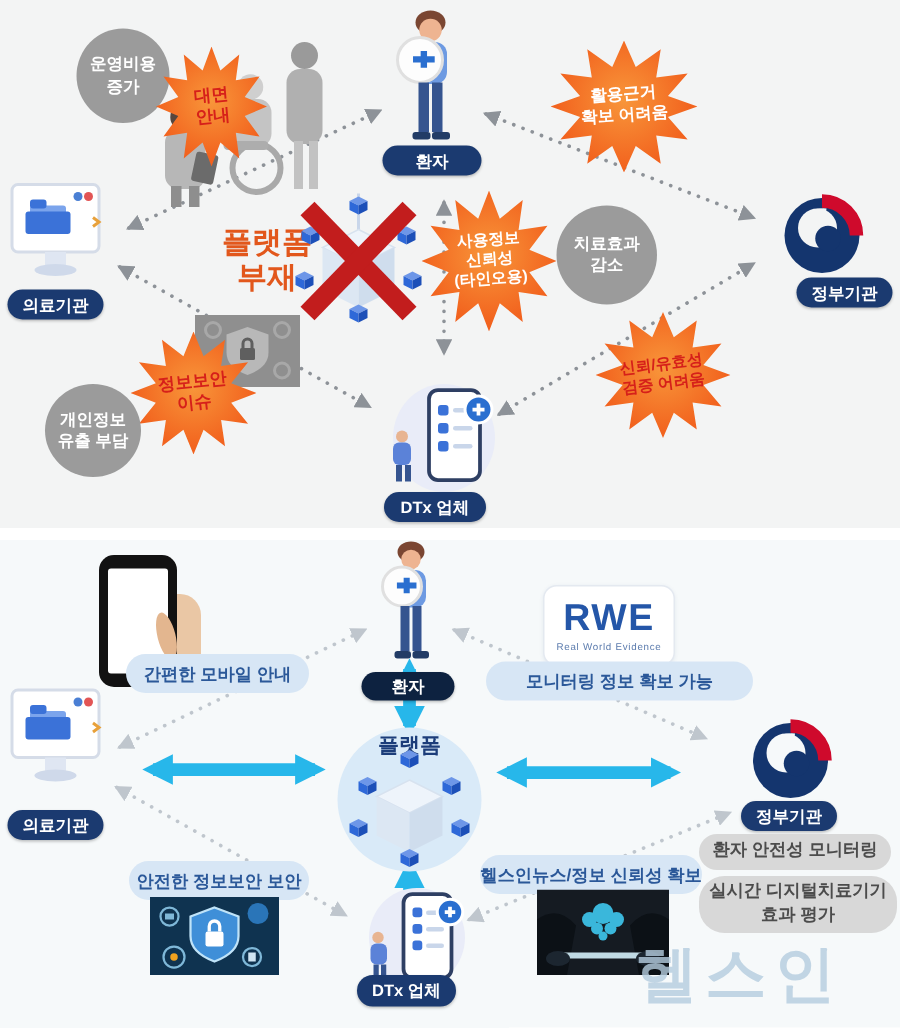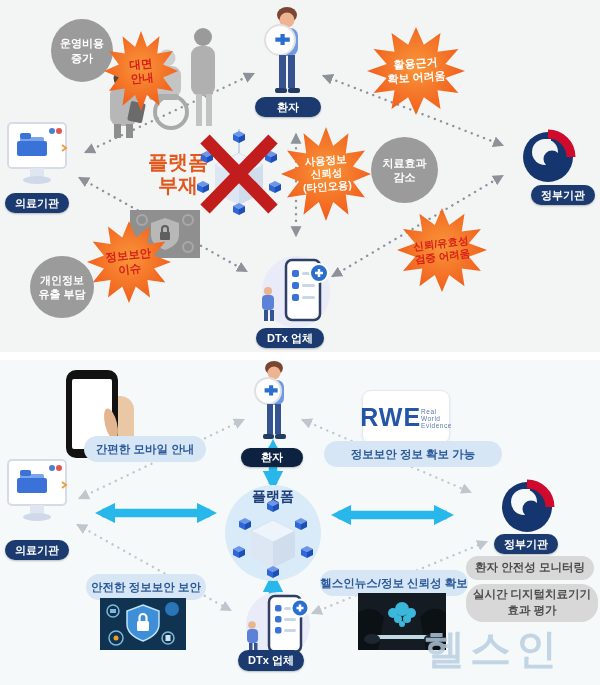--- a/index.html
+++ b/index.html
@@ -28,21 +28,21 @@
     93.3% 25%,79.9% 42%);
     background:radial-gradient(circle at 50% 45%,#f8963a 0%,#f2641f 65%,#ef5a1d 100%);
     display:flex;align-items:center;justify-content:center;text-align:center;}
   .burst .bt{font-weight:bold;line-height:1.25;}
   .bt-white{color:#fff;font-size:11px;}
   .bt-red{color:#d6201a;font-size:11.5px;}
   .center-missing{color:#e2571c;font-weight:bold;font-size:20px;line-height:1.15;text-align:center;}
   .platform-circle{background:#d9eaf8;border-radius:50%;}
   .platform-label{color:#1c3d7a;font-weight:bold;font-size:14px;text-align:center;}
   .rwe-card{background:#fff;border:1px solid #e4e9f0;border-radius:9px;
-    display:flex;align-items:center;justify-content:center;
+    display:flex;flex-direction:column;align-items:center;justify-content:center;
     box-shadow:0 1px 3px rgba(30,60,110,.08);}
   .rwe-title{color:#2456a8;font-weight:bold;font-size:25px;letter-spacing:1px;line-height:1;}
   .rwe-sub{color:#5b7bad;font-size:6.5px;margin-top:3px;letter-spacing:.5px;}
   .watermark{color:#b5cddf;opacity:.8;font-weight:bold;font-size:41px;letter-spacing:5px;}
 </style>
 </head>
 <body>
 
 <div id="stage">
 
@@ -249,21 +249,21 @@
       <rect x="32" y="44" width="6" height="30" fill="#35548f"></rect>
       <rect x="20" y="74" width="11" height="5" rx="2" fill="#223c66"></rect>
       <rect x="32" y="74" width="11" height="5" rx="2" fill="#223c66"></rect>
     </svg>
     <div class="abs pill-navy pill-dark" style="left:241px;top:88px;width:62px;height:19px">환자</div>
 
     <div class="abs rwe-card" style="left:362px;top:30px;width:86px;height:52px">
       <div class="rwe-title">RWE</div>
       <div class="rwe-sub">Real World Evidence</div>
     </div>
-    <div class="abs pill-light" style="left:324px;top:81px;width:178px;height:26px">정보보안 정보 확보 가능</div>
+    <div class="abs pill-light" style="left:324px;top:81px;width:178px;height:26px">모니터링 정보 확보 가능</div>
 
     <div class="abs platform-circle" style="left:225px;top:125px;width:96px;height:96px"></div>
     <div class="abs platform-label" style="left:249px;top:128px;width:48px">플랫폼</div>
     <svg class="abs" style="left:227px;top:132px" width="92" height="88">
       <defs>
         <g id="scubeB">
           <polygon points="6,0 12,3 6,6 0,3" fill="#6d96e8"></polygon>
           <polygon points="0,3 6,6 6,12 0,9" fill="#2e68d8"></polygon>
           <polygon points="6,6 12,3 12,9 6,12" fill="#1c4fb8"></polygon>
         </g>

